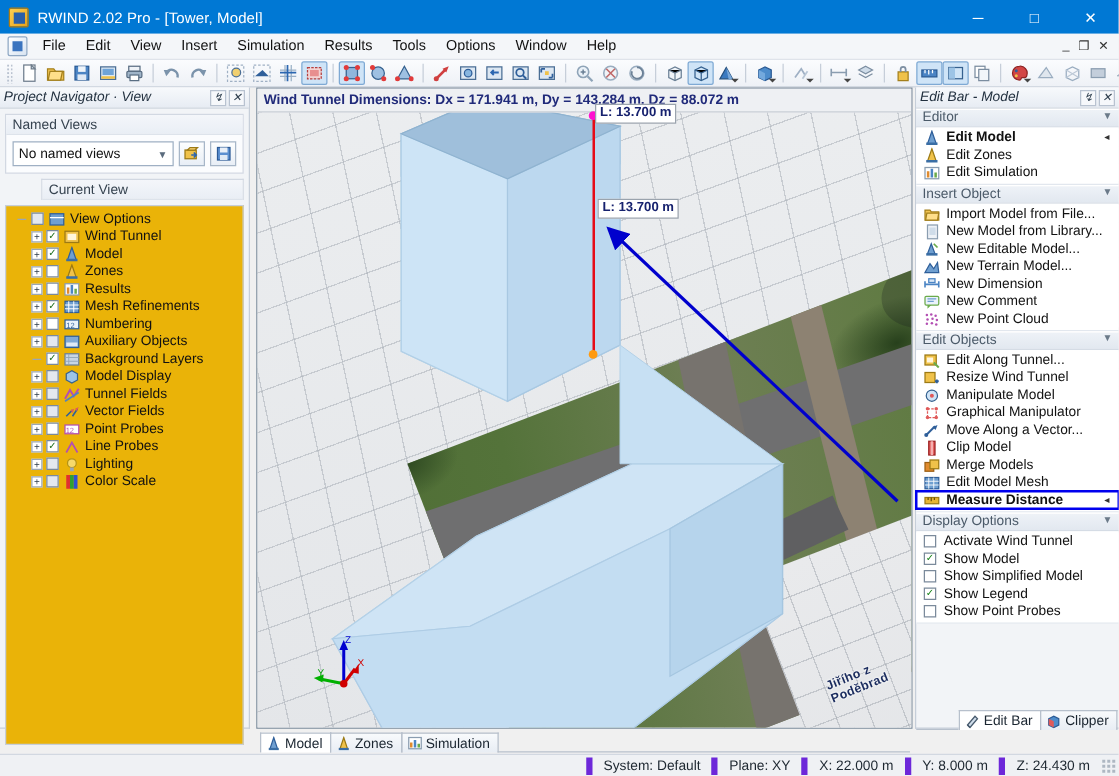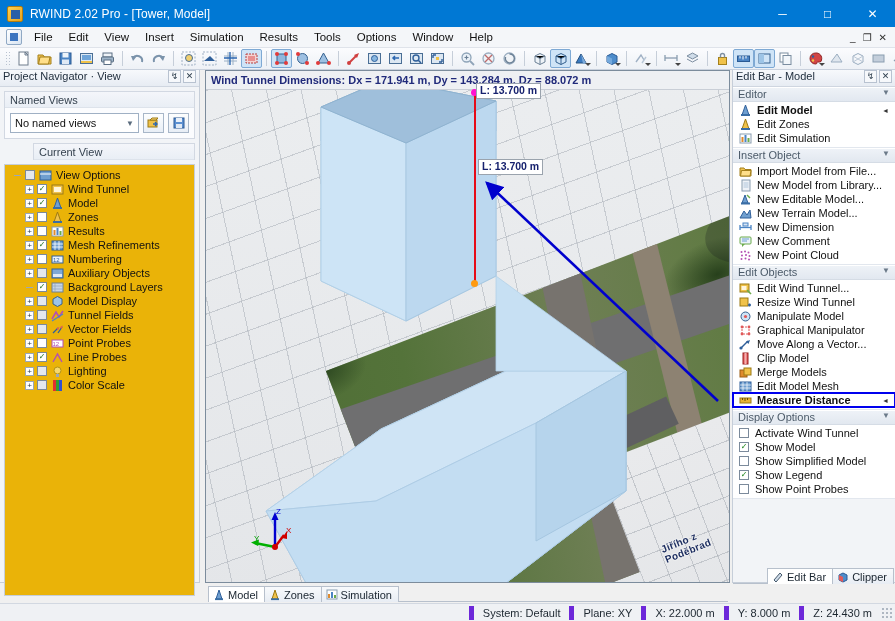--- a/index.html
+++ b/index.html
@@ -77,22 +77,22 @@
   .caretdn { position:absolute; right:0px; bottom:1px; width:0;height:0;
     border-left:3px solid transparent;border-right:3px solid transparent;border-top:3px solid #444;}
 
   
   .pn {
     position:absolute; left:0; top:70px; width:200px; height:513px;
     background:#f2f4f7; border:1px solid #c6ced9; border-top:none; border-left:none;
   }
   .dock-title {
     height:17px; background:linear-gradient(#f7f9fc,#e7ecf3);
-    border-bottom:1px solid #cfd6e0; display:flex; align-items:flex-start;
-    padding:0 3px; font-size:11px; color:#22303f;
+    border-bottom:1px solid #cfd6e0; display:flex; align-items:center;
+    padding:0 3px; font-size:11px; color:#22303f;font-style:italic;
   }
   .dock-title .t{ white-space:nowrap; }
   .dock-title .btns{ margin-left:auto; display:flex; gap:2px; }
   .dockbtn{ width:13px;height:13px; border:1px solid #b8c2d0; background:#f6f8fb;
     display:flex;align-items:center;justify-content:center; font-size:9px; color:#30404f; line-height:1;}
   .group {
     margin:4px 4px 0 4px; border:1px solid #d2d8e2; background:#fbfcfe;
   }
   .group > .g-hd{
     height:16px; background:linear-gradient(#f4f6fa,#e9eef5); border-bottom:1px solid #dde3eb;
@@ -909,21 +909,21 @@
           <span>Edit Objects</span>
           <span class="chev">▼</span>
         </div>
         <div class="eb-list">
           <div class="eb-item">
             <span class="eb-ico"><svg width="13" height="13" viewBox="0 0 13 13">
                 <rect x="1" y="2" width="9" height="8" fill="#f0c24a" stroke="#9c7a15"></rect>
                 <rect x="2.5" y="4" width="5" height="4" fill="#fff6dd"></rect>
                 <path d="M8 8l4 4" stroke="#6bab4b" stroke-width="1.6"></path>
               </svg></span>
-            <span class="lbl">Edit Wind Tunnel...</span>
+            <span class="lbl">Edit Along Tunnel...</span>
           </div>
           <div class="eb-item">
             <span class="eb-ico"><svg width="13" height="13" viewBox="0 0 13 13">
                 <rect x="1" y="2" width="8" height="8" fill="#f0c24a" stroke="#9c7a15"></rect>
                 <path d="M9 9h3M10.5 7.5v3" stroke="#2f5f9a" stroke-width="1.5"></path>
               </svg></span>
             <span class="lbl">Resize Wind Tunnel</span>
           </div>
           <div class="eb-item">
             <span class="eb-ico"><svg width="13" height="13" viewBox="0 0 13 13">

